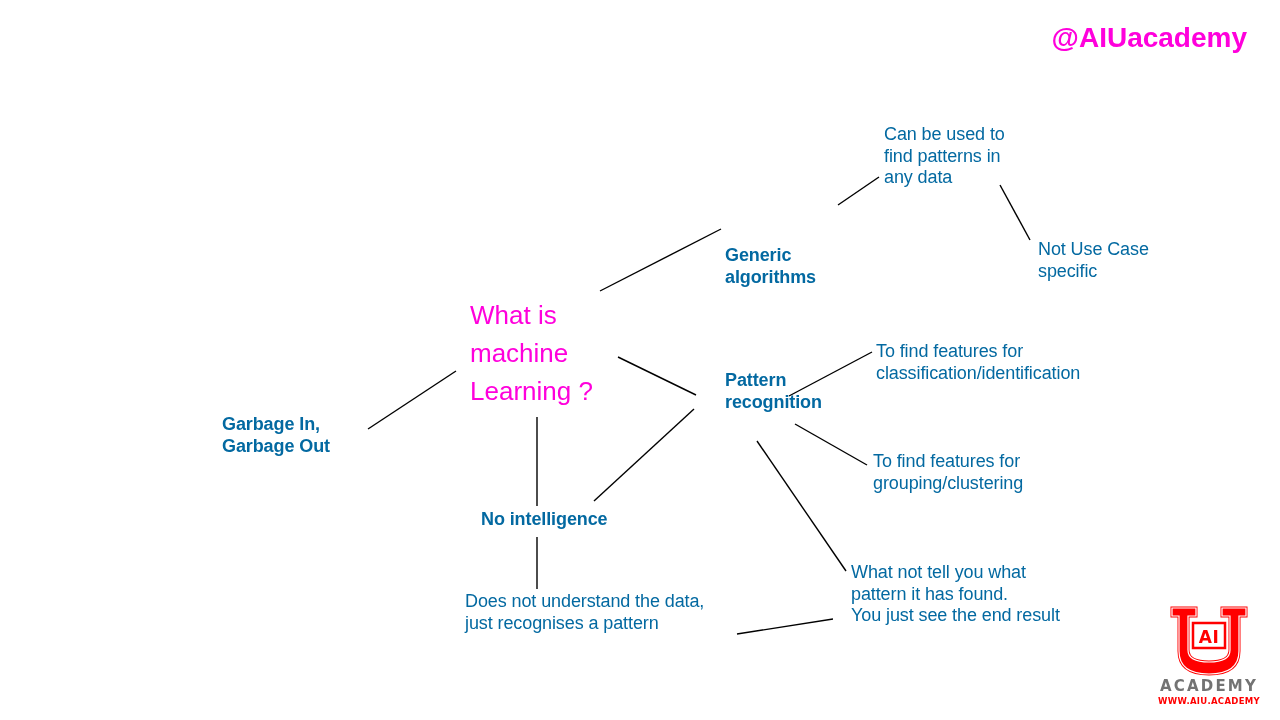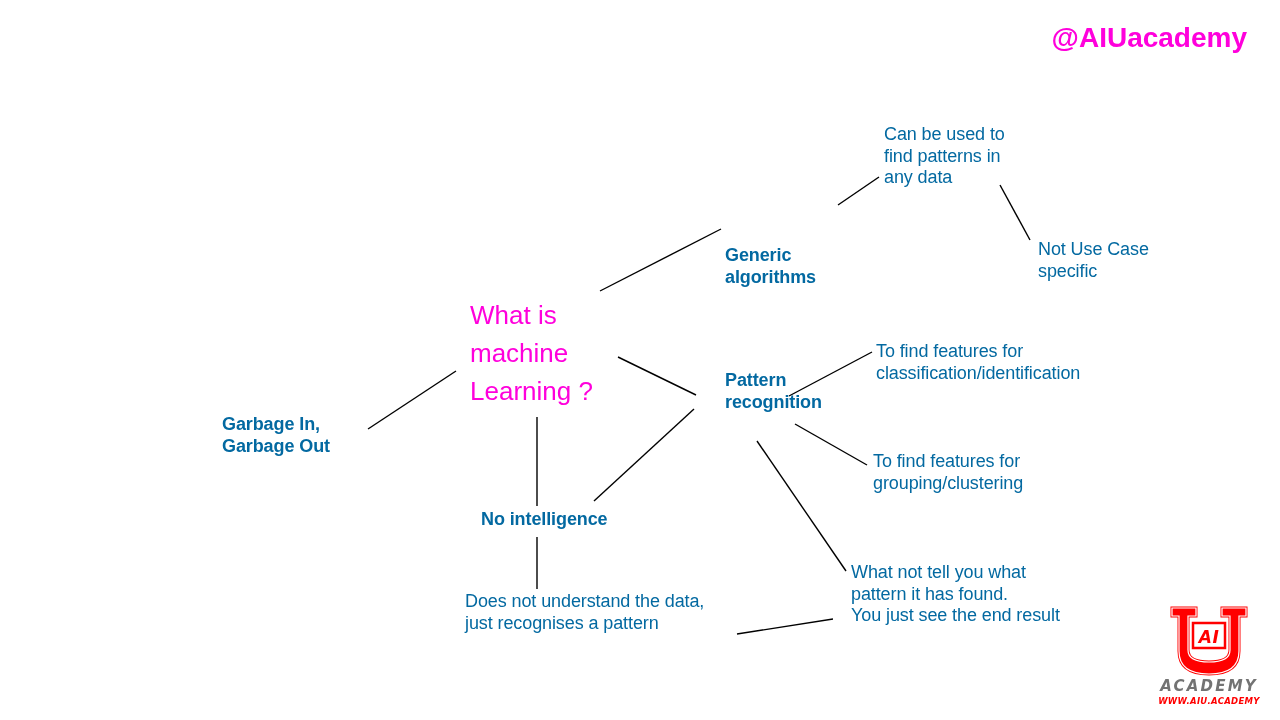--- a/index.html
+++ b/index.html
@@ -71,21 +71,20 @@
   #node-garbage     { left: 222px; top: 414px;  font-size: 18px; }
   #node-nointel     { left: 481px; top: 509px;  font-size: 18px; }
   #node-notunderstand { left: 440px; top: 591px; font-size: 18px; margin-left: 25px; }
   
   #logo {
     position: absolute;
     left: 1150px;
     top: 604px;
     width: 118px;
     height: 108px;
-    font-style: italic;
   }
   #logo-mark {
     position: relative;
     width: 118px;
     height: 74px;
   }
   #logo-text-academy {
     text-align: center;
     font-family: "DejaVu Sans", sans-serif;
     font-size: 15px;

